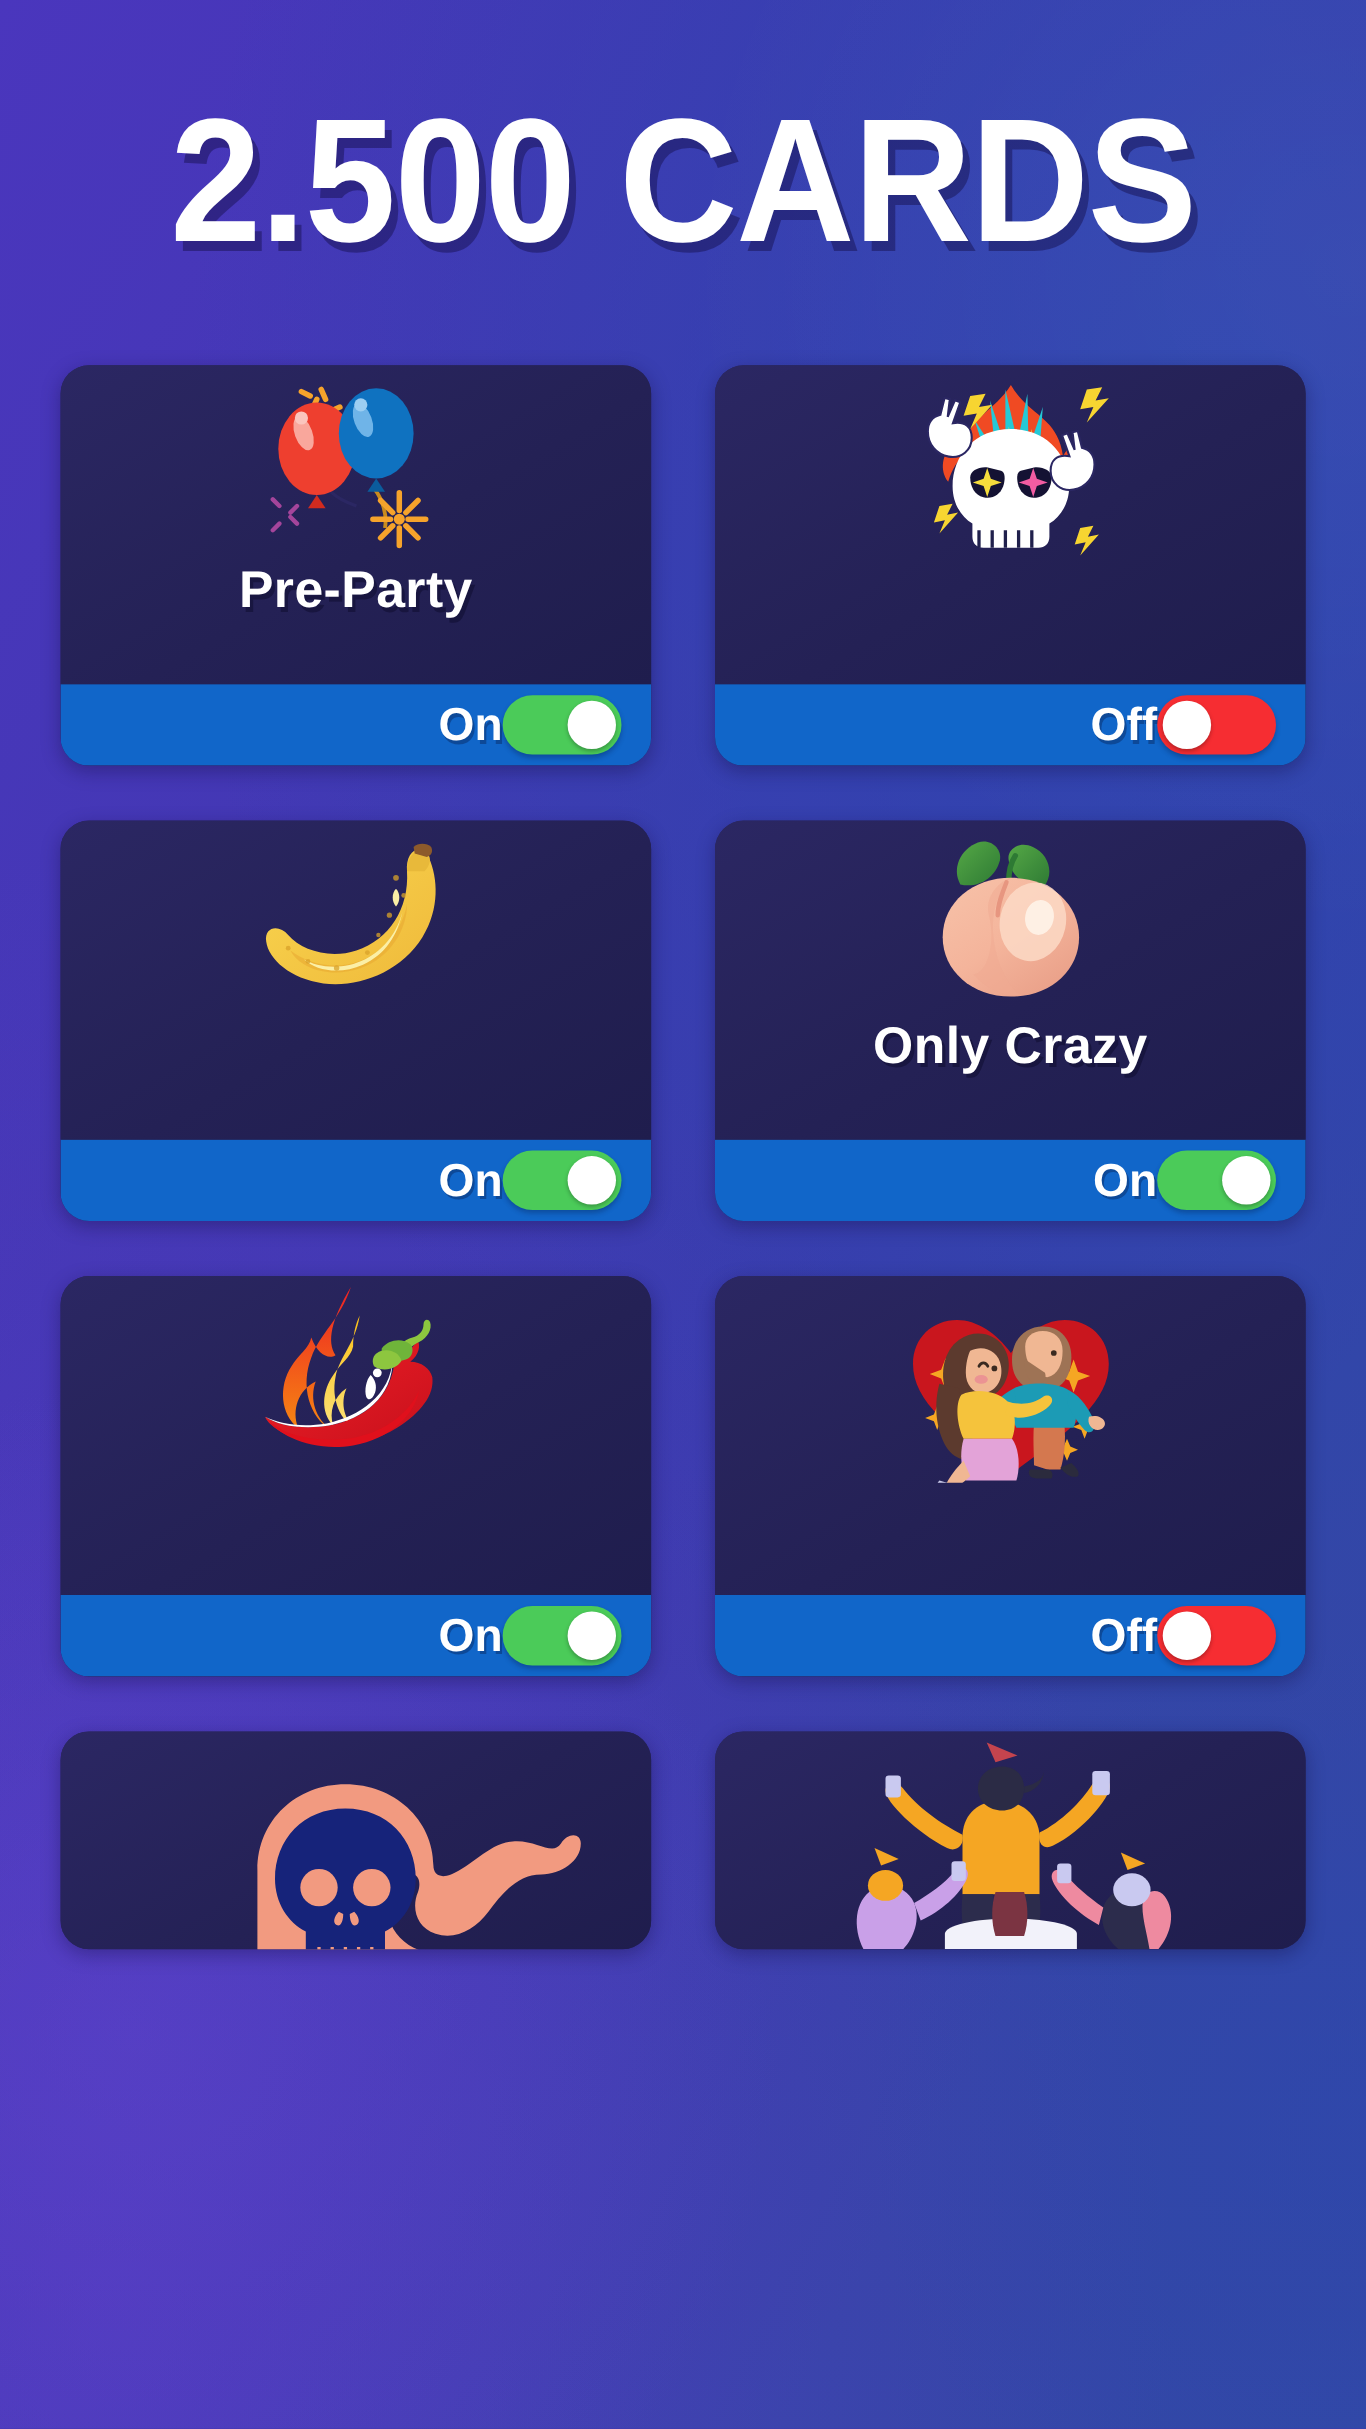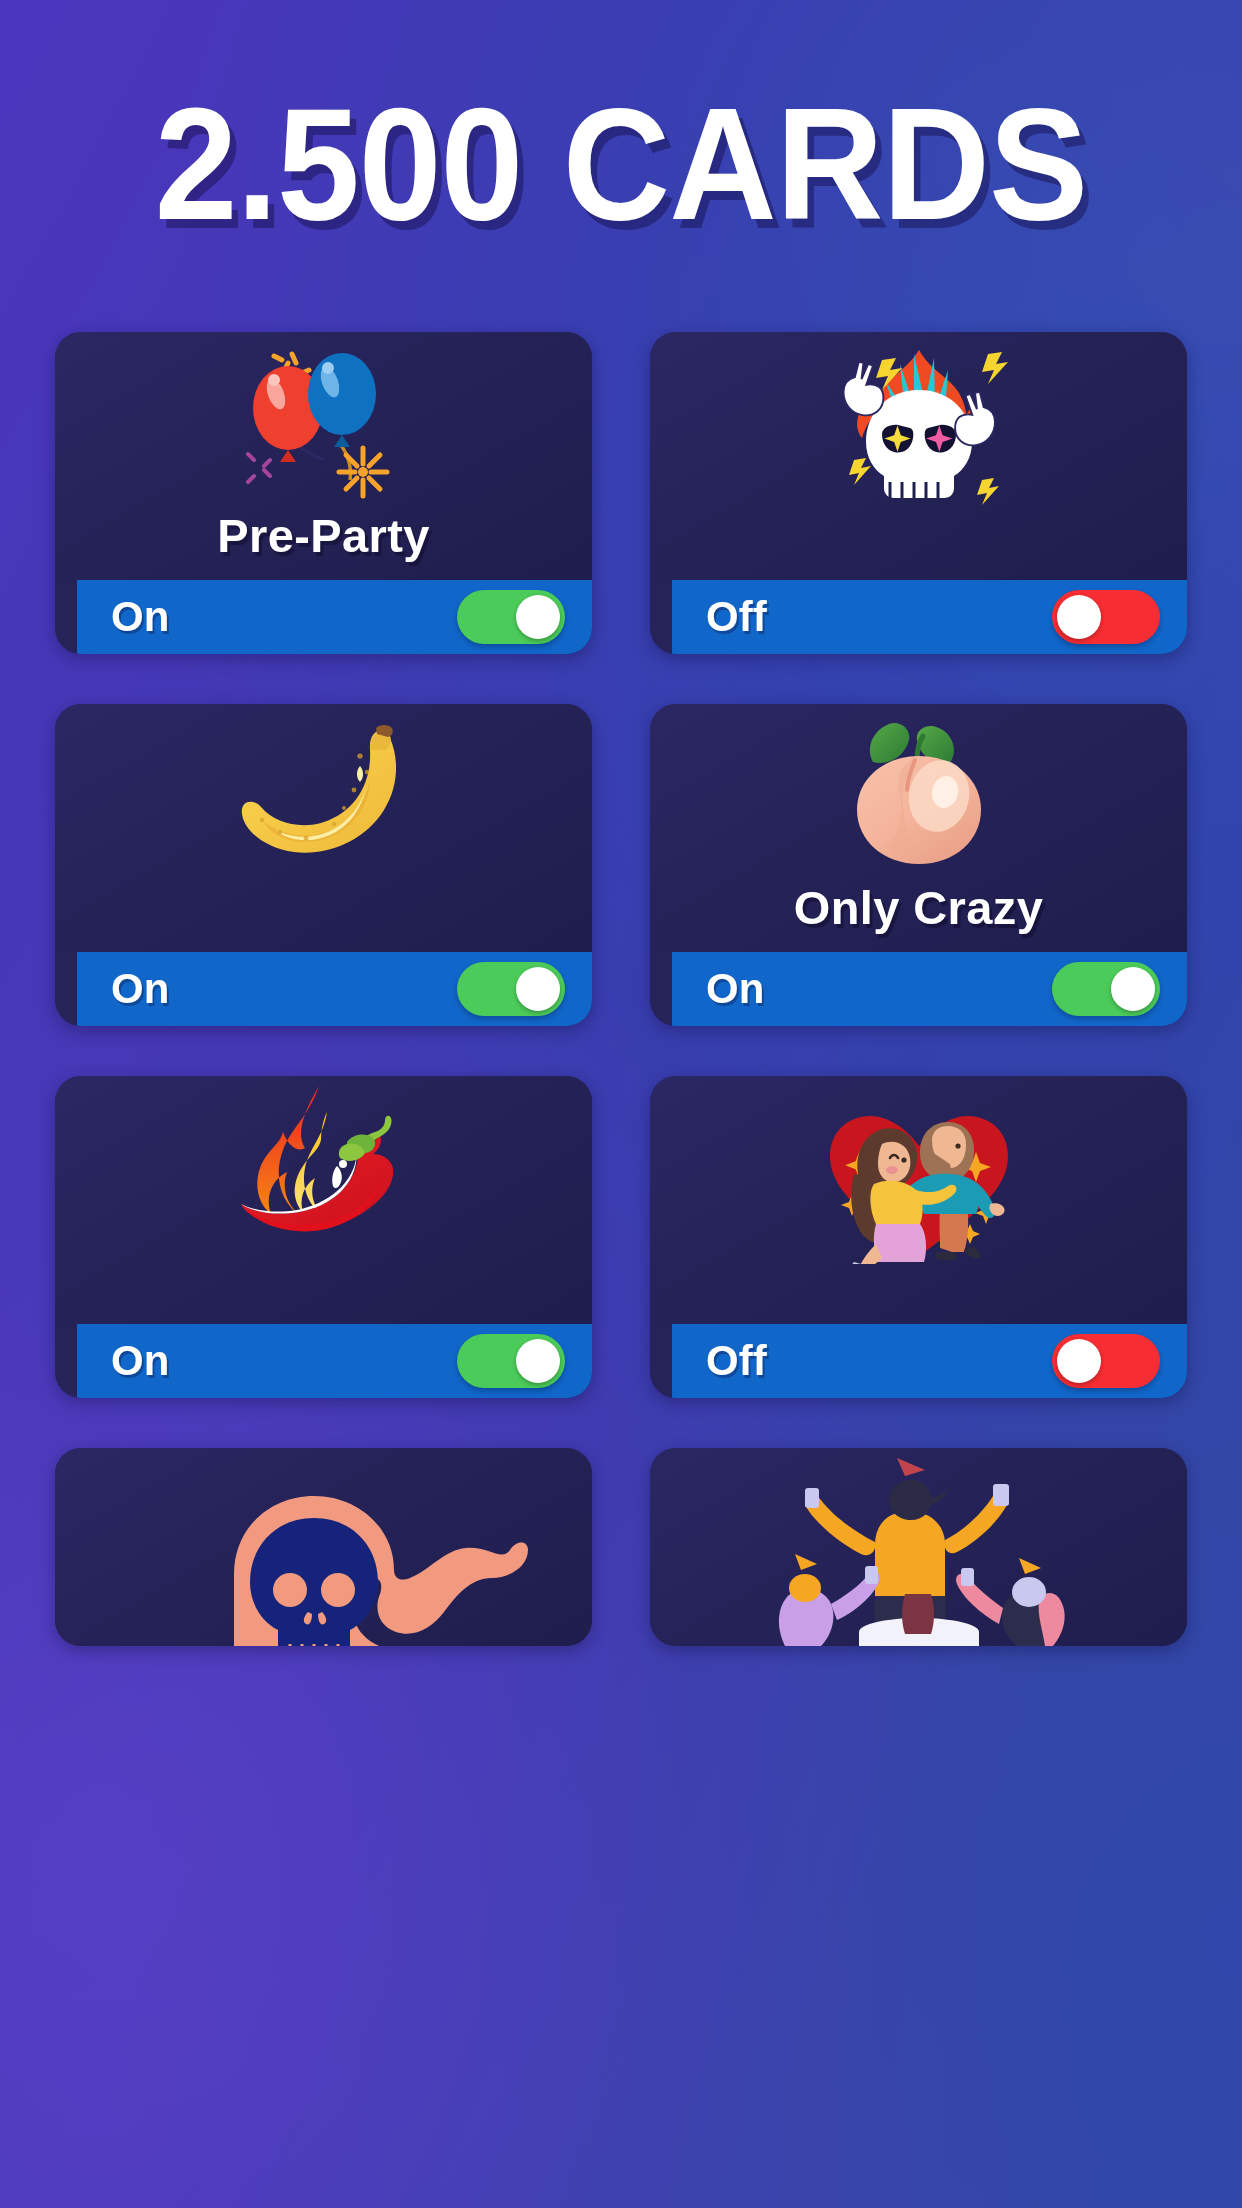--- a/index.html
+++ b/index.html
@@ -60,21 +60,21 @@
   .card{
     width:537px;
     border-radius:26px;
     overflow:hidden;
     background:#262358;
     box-shadow:0 5px 16px rgba(18,12,60,0.35);
     display:flex; flex-direction:column;
     position:relative;
   }
   .card-body{
-    height:248px;
+    height:290px;
     background:linear-gradient(150deg,#2b2763 0%, #242155 55%, #1f1d4d 100%);
     position:relative;
     display:flex; flex-direction:column;
     align-items:center; justify-content:flex-start;
   }
   .art{
     height:178px; width:100%;
     display:flex; align-items:center; justify-content:center;
     position:relative;
   }
@@ -85,23 +85,22 @@
     font-weight:bold;
     font-size:47px;
     line-height:52px;
     letter-spacing:0.4px;
     text-shadow:3px 4px 0 rgba(10,8,40,0.45);
     white-space:nowrap;
   }
   .toggle-bar{
     height:74px;
     background:#1166c9;
-    display:flex; align-items:center; justify-content:space-between;
+    display:flex; align-items:center; justify-content:flex-end;
     padding:0 27px 0 34px;
-    margin-left:22px;
   }
   .toggle-label{
     color:#ffffff;
     font-family:"Liberation Sans Narrow","Liberation Sans",sans-serif;
     font-weight:bold;
     font-size:42px;
     line-height:42px;
     text-shadow:2px 3px 0 rgba(8,30,80,0.4);
   }
   .switch{

